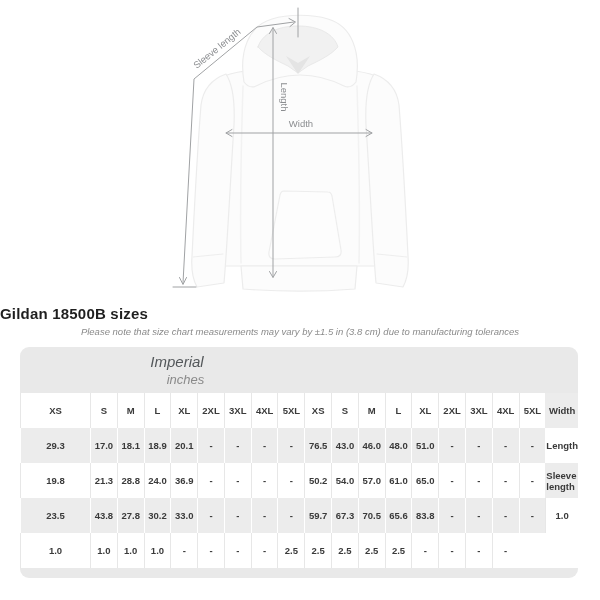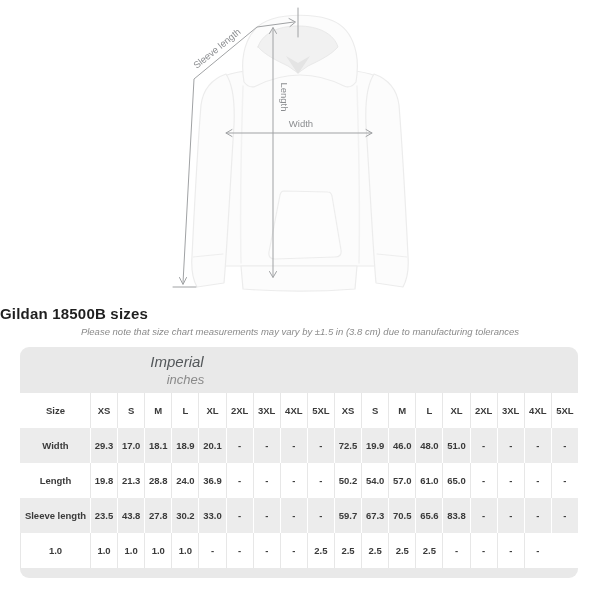--- a/index.html
+++ b/index.html
@@ -86,21 +86,20 @@
   <div class="note">Please note that size chart measurements may vary by ±1.5 in (3.8 cm) due to manufacturing tolerances</div>
 
   <div class="size-table">
     <div class="unit-band">
       <div class="unit-group left">
         <div class="unit-name">Imperial</div>
         <div class="unit-sub">inches</div>
       </div>
     </div>
     <div class="grid" id="grid">
-        <div class="cell p nl">Size</div>
         <div class="cell p">XS</div>
         <div class="cell p">S</div>
         <div class="cell p">M</div>
         <div class="cell p">L</div>
         <div class="cell p">XL</div>
         <div class="cell p">2XL</div>
         <div class="cell p">3XL</div>
         <div class="cell p">4XL</div>
         <div class="cell p">5XL</div>
         <div class="cell p">XS</div>
@@ -115,22 +114,22 @@
         <div class="cell s nl">Width</div>
         <div class="cell s">29.3</div>
         <div class="cell s">17.0</div>
         <div class="cell s">18.1</div>
         <div class="cell s">18.9</div>
         <div class="cell s">20.1</div>
         <div class="cell s">-</div>
         <div class="cell s">-</div>
         <div class="cell s">-</div>
         <div class="cell s">-</div>
-        <div class="cell s">72.5</div>
-        <div class="cell s">19.9</div>
+        <div class="cell s">76.5</div>
+        <div class="cell s">43.0</div>
         <div class="cell s">46.0</div>
         <div class="cell s">48.0</div>
         <div class="cell s">51.0</div>
         <div class="cell s">-</div>
         <div class="cell s">-</div>
         <div class="cell s">-</div>
         <div class="cell s">-</div>
         <div class="cell p nl">Length</div>
         <div class="cell p">19.8</div>
         <div class="cell p">21.3</div>

